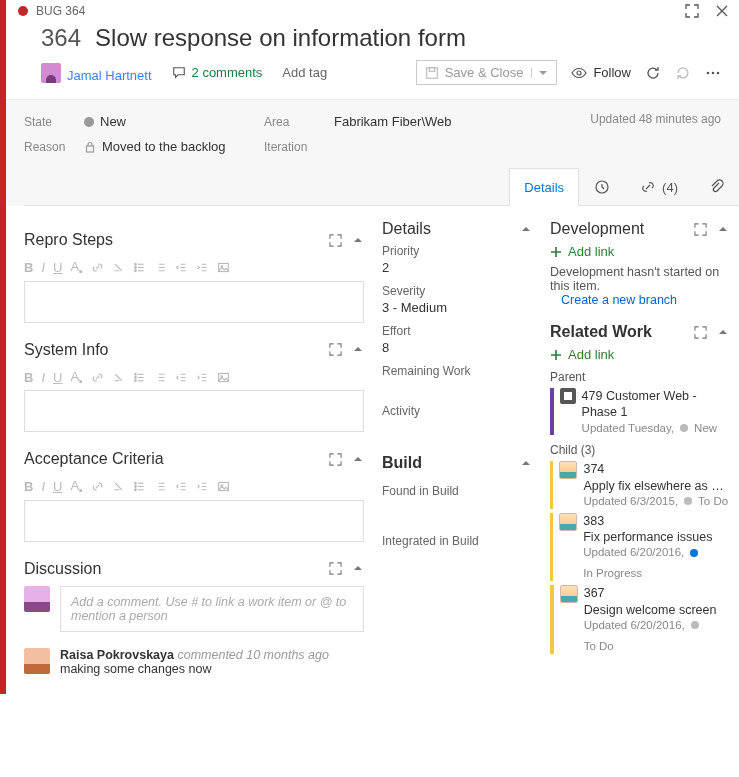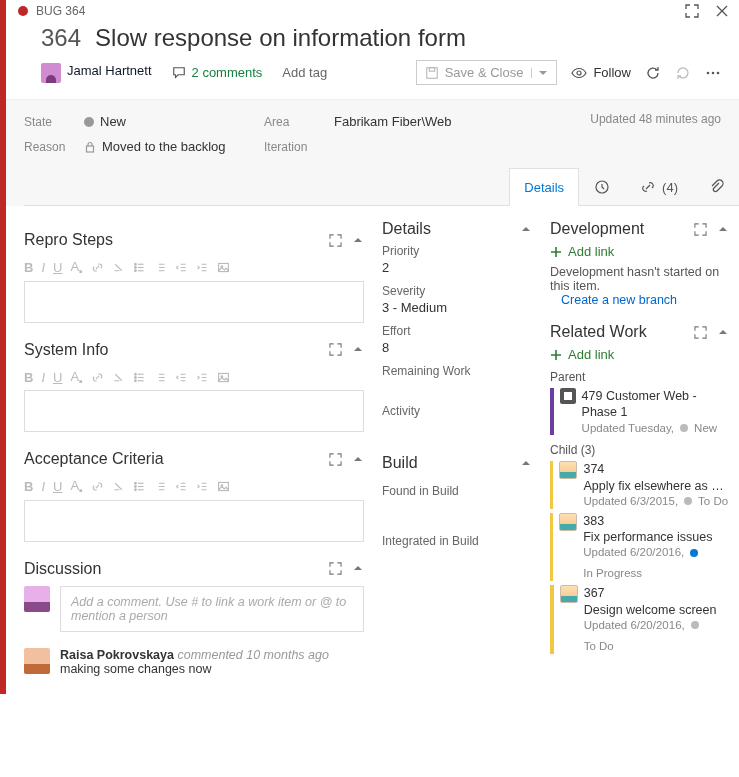--- a/index.html
+++ b/index.html
@@ -18,21 +18,21 @@
   .window-icons svg { cursor:pointer; }
   .bug-dot { width:14px; height:14px; display:inline-block; }
 
   .header { padding: 6px 18px 2px 35px; }
   .title-line { display:flex; align-items:baseline; gap:14px; }
   .id-num { font-size:24px; color:#555; font-weight:300;}
   .bug-title { font-size:24px; color:#333; font-weight:300;}
   .toolbar { display:flex; align-items:center; gap:20px; padding:8px 0 12px 0;}
   .avatar-sm { width:20px; height:20px; background:#d18cd1; border-radius:2px; display:inline-flex; align-items:flex-end; justify-content:center; overflow:hidden;}
   .avatar-sm::after{ content:""; width:10px; height:10px; background:#7a3c7a; border-radius:50% 50% 0 0; margin-bottom:-2px;}
-  .person { display:flex; align-items:flex-start; gap:6px; color:#0f172a; cursor:pointer;}
+  .person { display:flex; align-items:flex-end; gap:6px; color:#3b82f6; cursor:pointer;}
   .comments-link { display:flex; align-items:center; gap:6px; color:#15803d; cursor:pointer;}
   .add-tag { color:#666; cursor:pointer;}
   .savebar { display:flex; align-items:center; gap:14px; margin-left:auto; }
   .save-btn { display:flex; align-items:center; gap:6px; border:1px solid #ccc; background:#fff; padding:4px 8px; color:#999; cursor:default;text-align:right;}
   .save-split { border-left:1px solid #ccc; padding-left:6px; margin-left:2px;}
   .follow { display:flex; align-items:center; gap:6px; color:#333; cursor:pointer;}
   .iconbtn { color:#555; cursor:pointer; }
 
   .meta-block { background:#f7f7f7; padding:0 0 0 18px; border-top:1px solid #eee; position:relative;}
   .meta-grid { display:grid; grid-template-columns: 60px 180px 70px 1fr; row-gap:10px; padding:14px 0 14px 0; align-items:center;}
@@ -52,21 +52,21 @@
   .panel-icons { display:flex; gap:10px; color:#555;}
   .rtf-toolbar { display:flex; gap:8px; color:#bbb; padding:4px 0; align-items:center;}
   .rtf-toolbar span { cursor:pointer; font-size:13px; }
   .rtf-bold{font-weight:bold;} .rtf-italic{font-style:italic;} .rtf-underline{text-decoration:underline;}
   .rt-box { border:1px solid #ddd; height:42px; width:100%; background:#fff; }
 
   .vfield-label { color:#666; font-size:12px; margin-top:6px;}
   .vfield-val { color:#333; font-size:13px; margin:2px 0 8px 0; min-height:16px;}
 
   .side-head { font-size:16px; color:#333; display:flex; align-items:center; justify-content:space-between; margin-bottom:4px; font-weight:400;}
-  .side-head.sm { margin-top:10px;}
+  .side-head.sm { margin-top:10px;font-weight:bold;}
   .add-link { color:#2e7d32; display:flex; align-items:center; gap:6px; cursor:pointer; margin:6px 0;}
   .dev-text { color:#555; font-size:12.5px;}
   .link-blue { color:#0066cc; cursor:pointer; font-size:12.5px;margin-left:11px;}
   .rel-sublabel { color:#555; font-size:12px; margin:8px 0 2px 0;}
   .rel-item { display:flex; gap:6px; align-items:flex-start; margin:4px 0; }
   .color-bar { width:4px; align-self:stretch; min-height:26px;}
   .cb-purple{ background:#6b3fa0;} .cb-yellow { background:#f2c744;}
   .wi-icon { width:16px; height:16px; background:#555; border-radius:2px; display:flex; align-items:center; justify-content:center; color:#fff; font-size:10px; flex-shrink:0;}
   .wi-face { width:18px; height:18px; border-radius:2px; background:linear-gradient(#ffe0b2,#f5c089); border:1px solid #cba; flex-shrink:0; position:relative; overflow:hidden;}
   .wi-face::after{content:""; position:absolute; bottom:0; left:0; right:0; height:6px; background:#4aa;}

